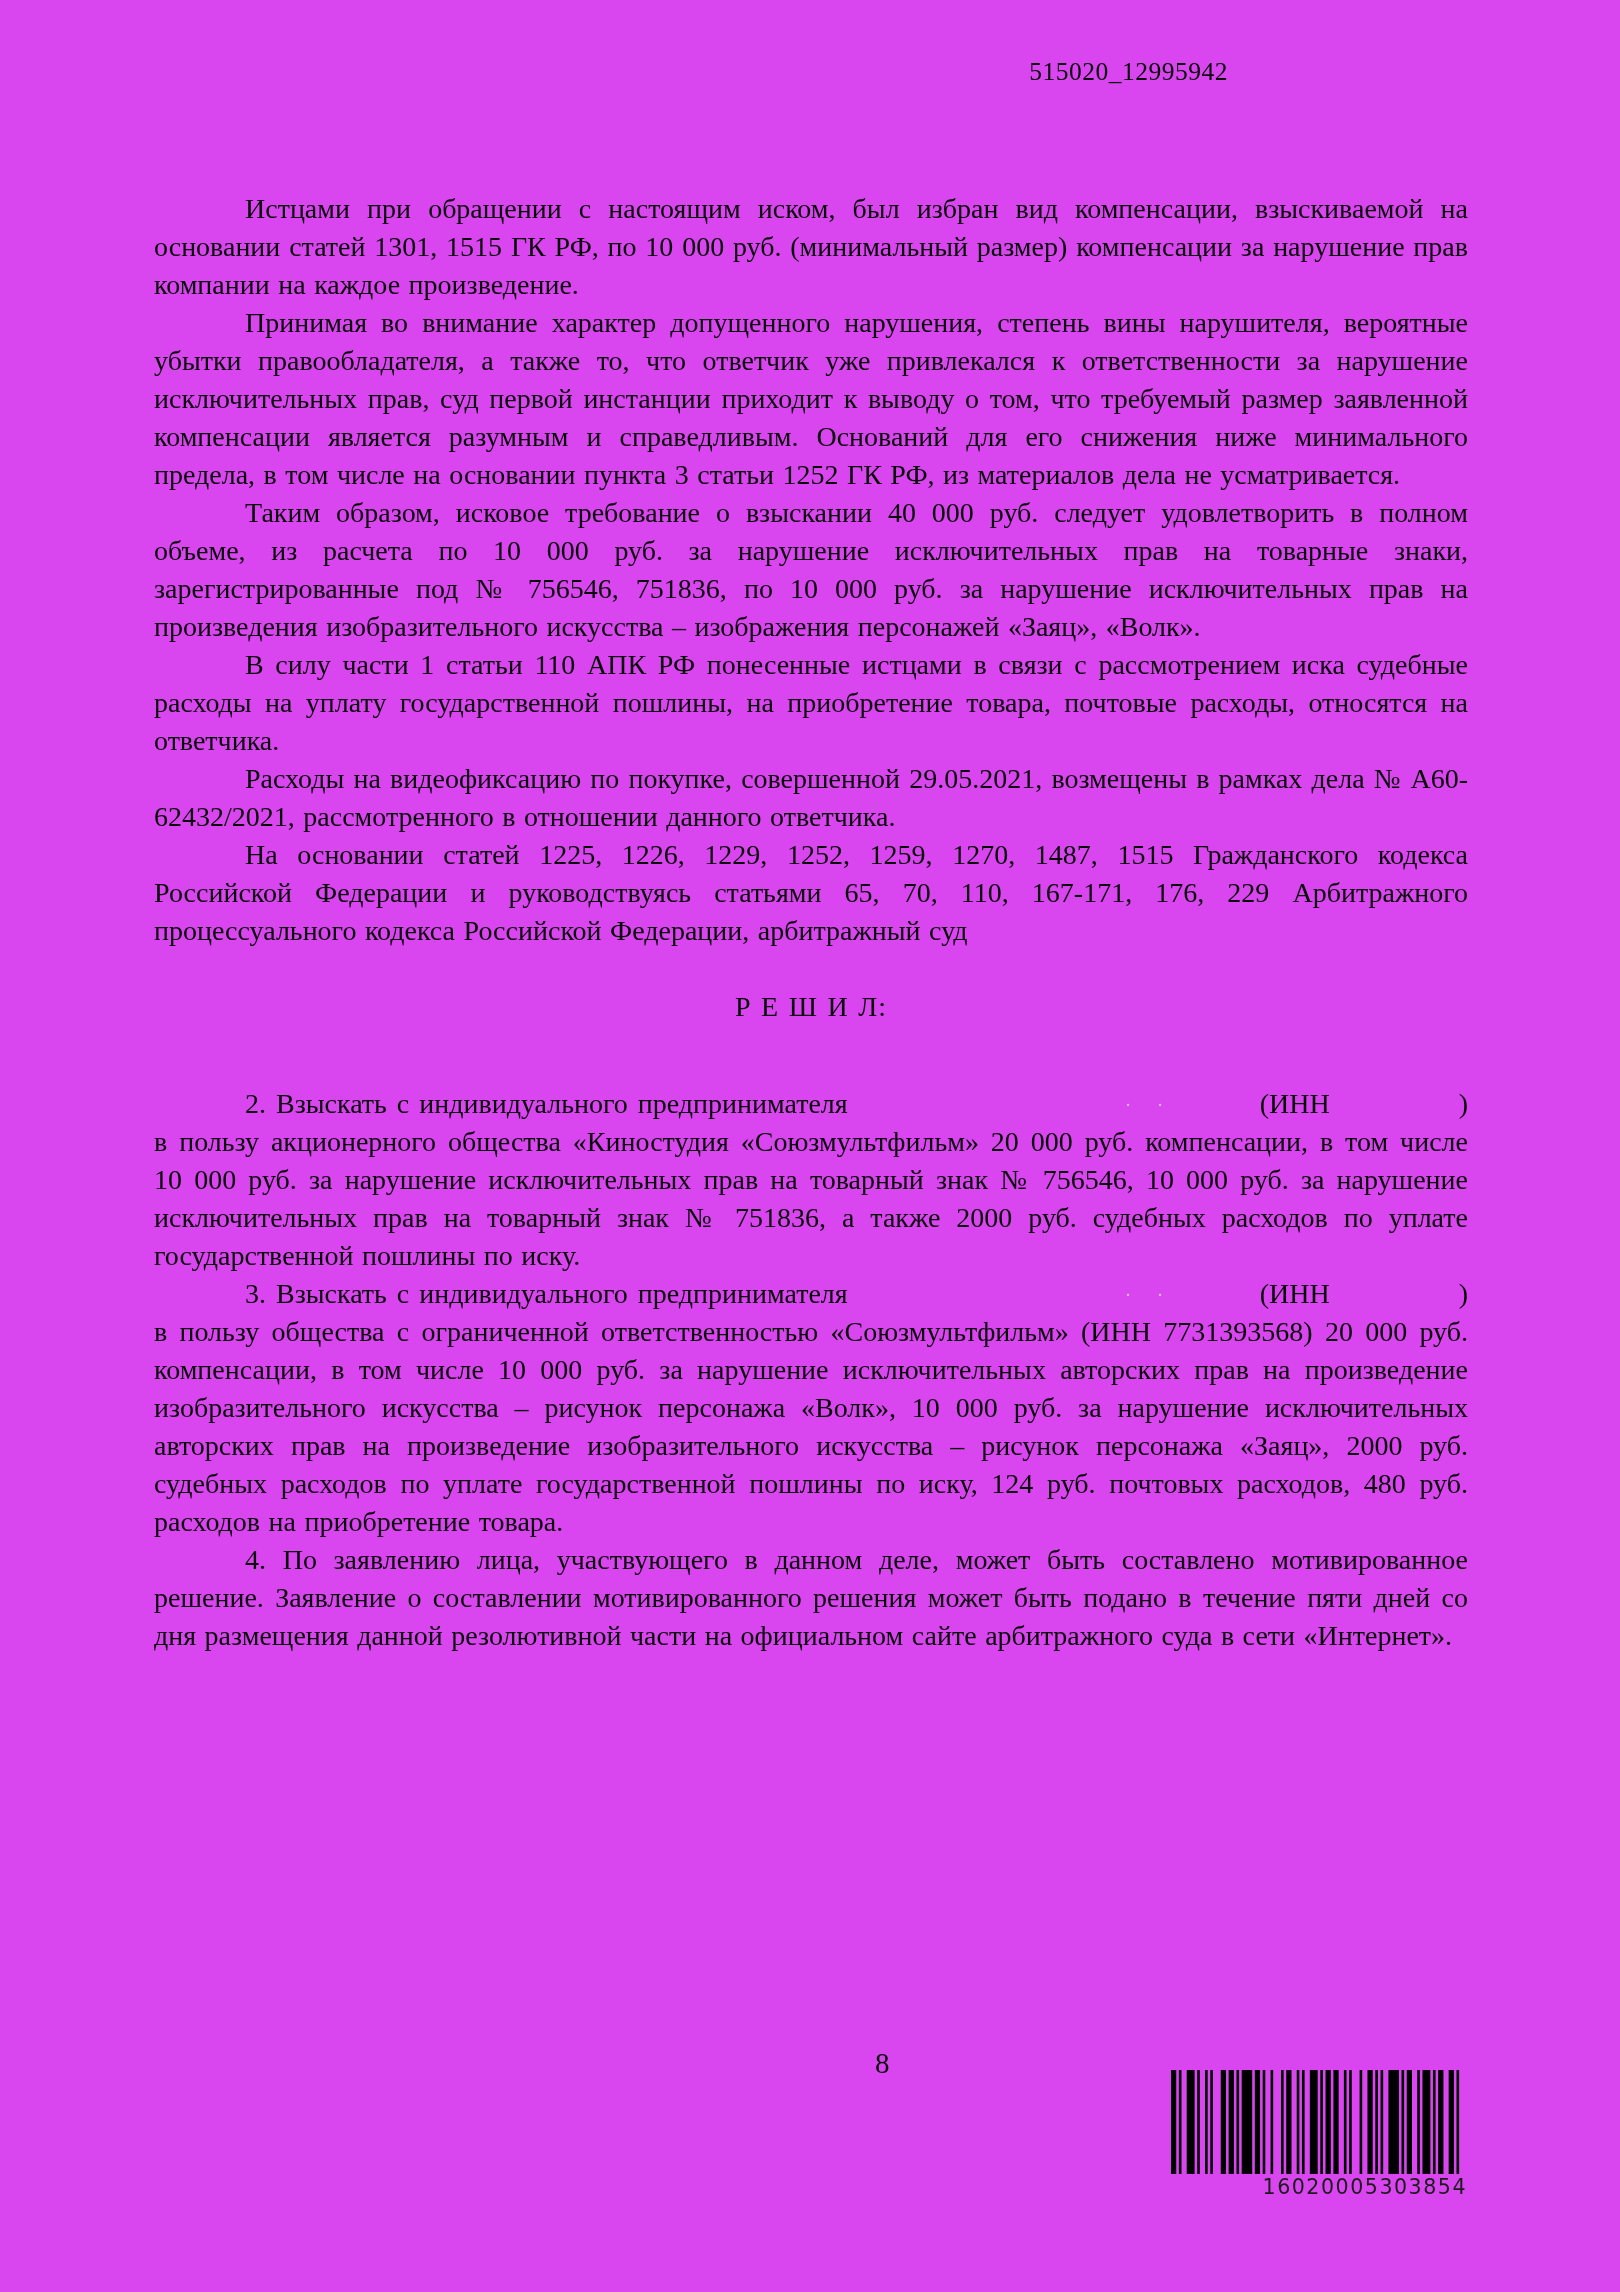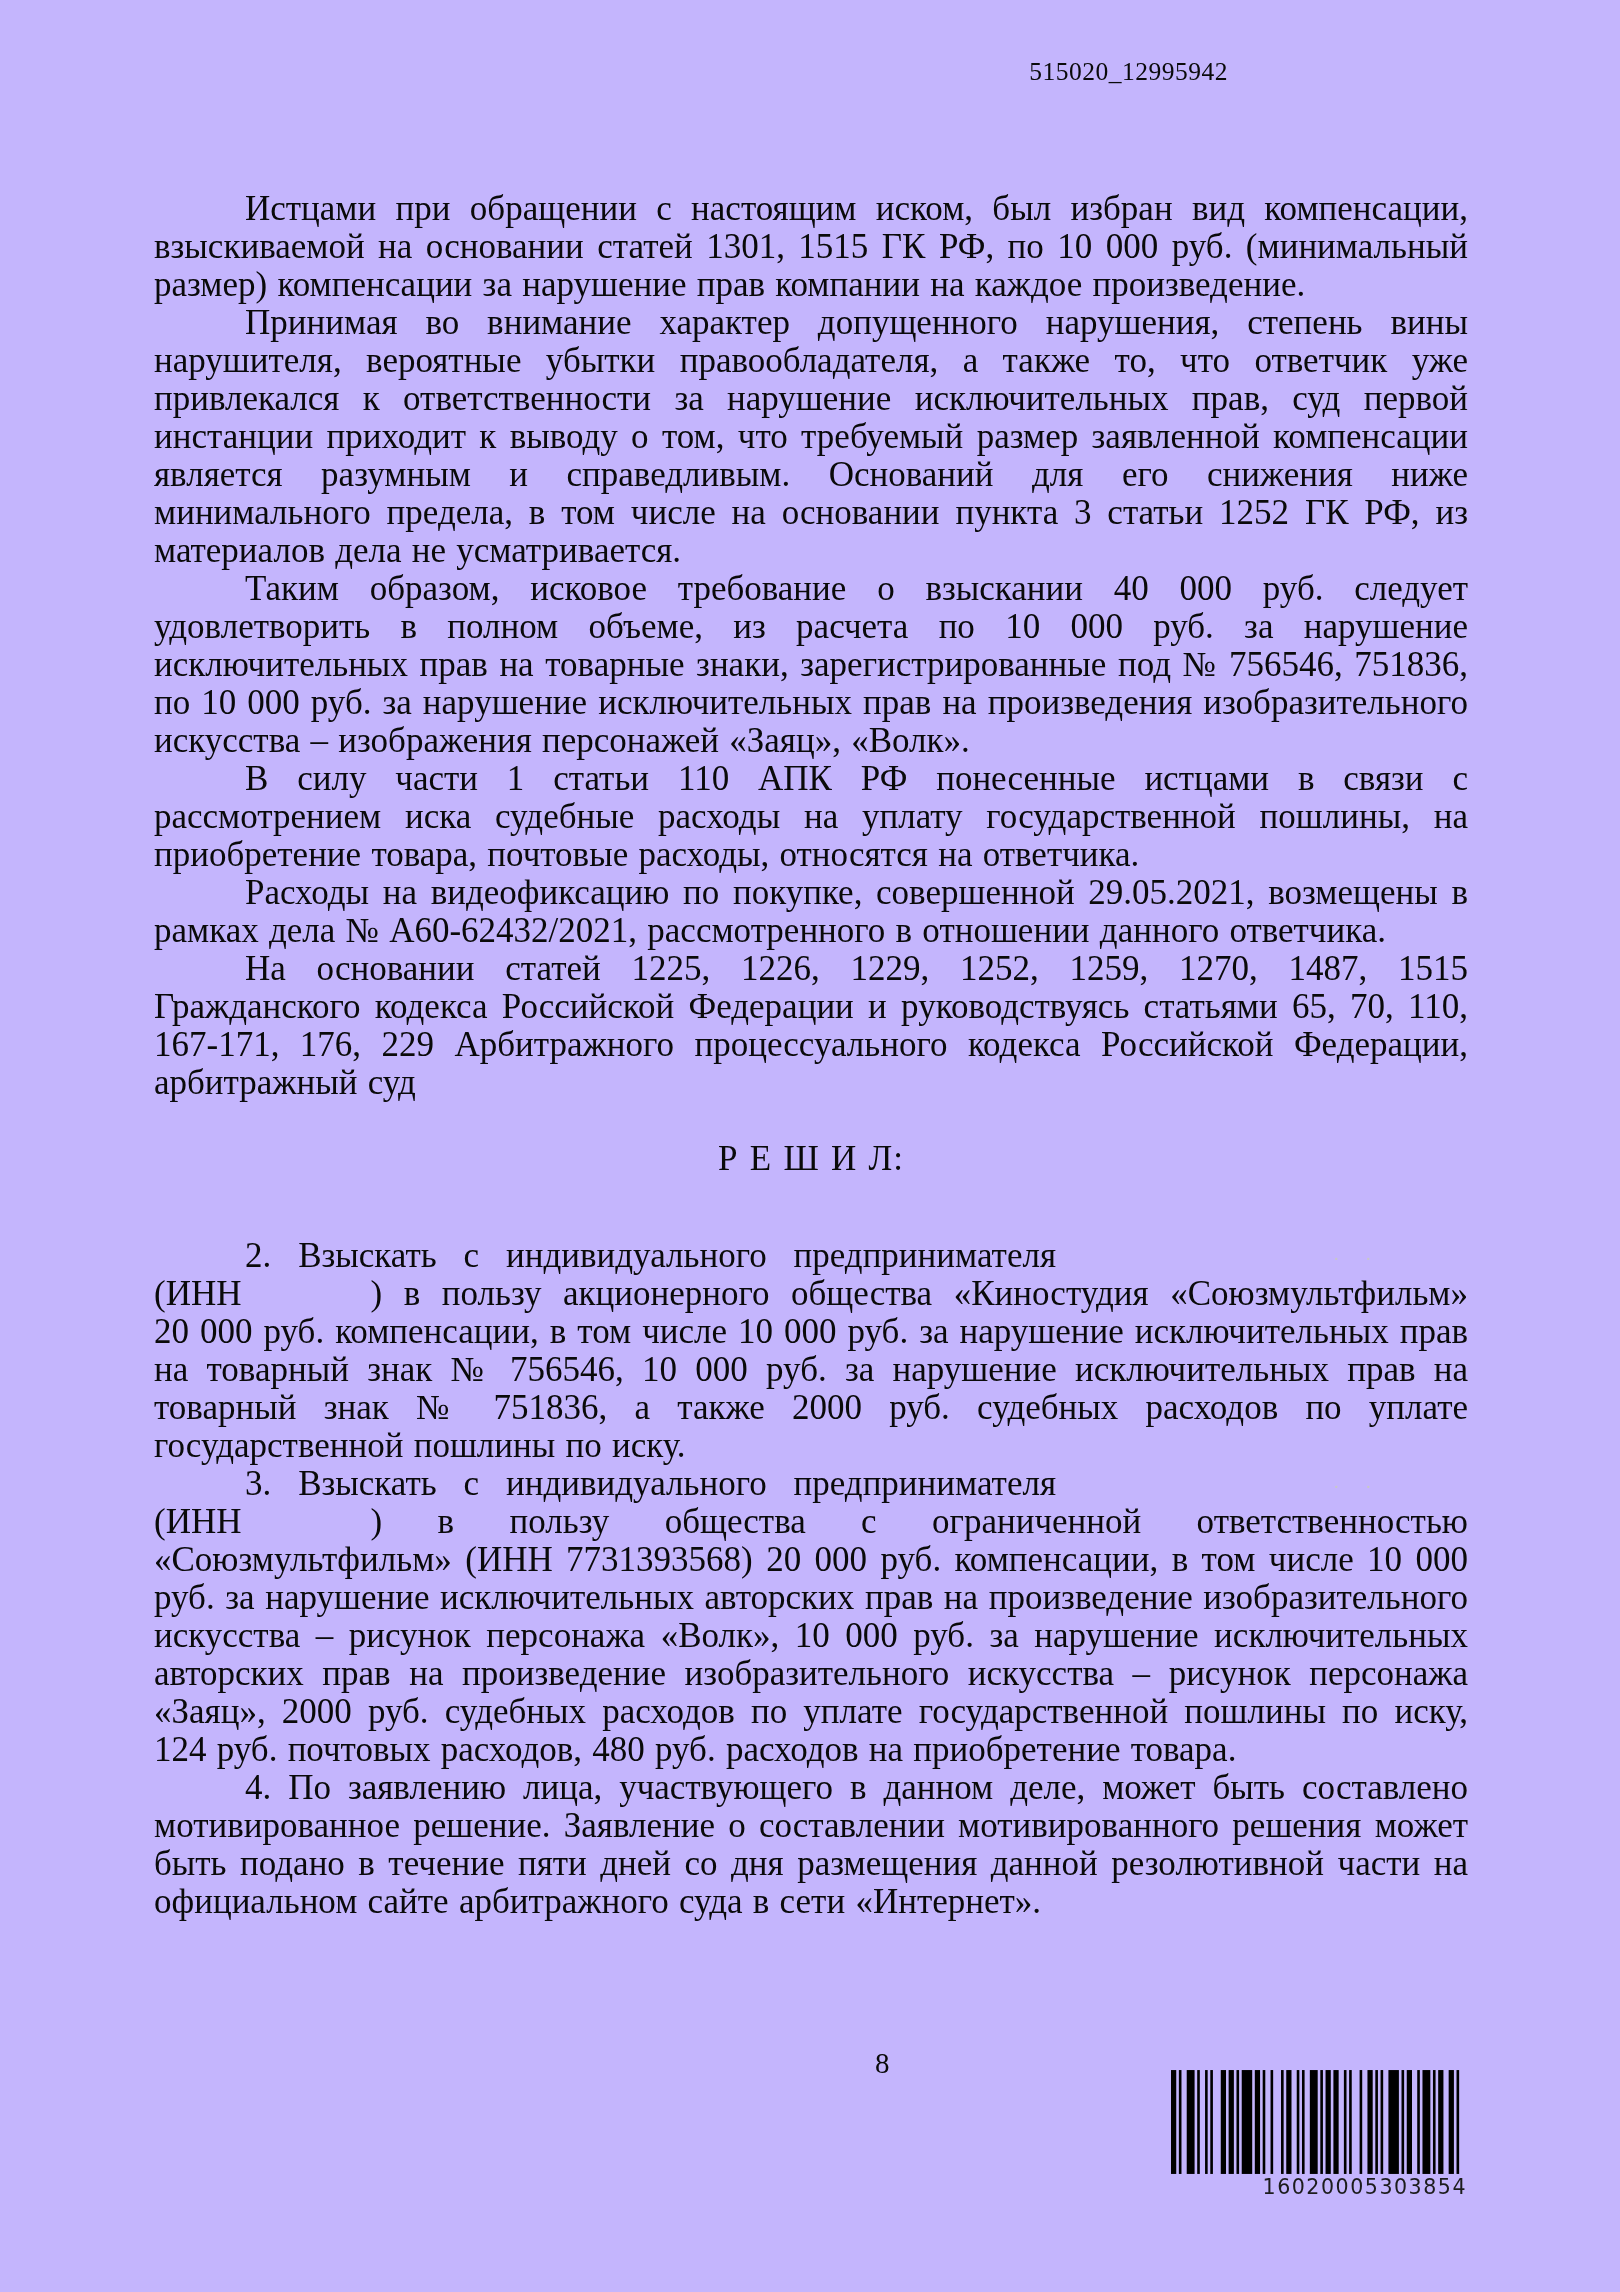--- a/index.html
+++ b/index.html
@@ -1,20 +1,20 @@
 <!DOCTYPE html>
 <html lang="ru"><head>
 <meta charset="utf-8">
 <style>
   html,body{margin:0;padding:0;background:#ffffff;}
   .page{
     position:relative;
     width:1620px;
     height:2293px;
-    background:#c4b5fd;
+    background:#d946ef;
     font-family:"Liberation Serif","DejaVu Serif",serif;
     color:#0a0a0a;
     overflow:hidden;
   }
   .case-number{
     position:absolute;
     top:57px;
     left:836px;
     width:392px;
     text-align:right;
@@ -23,21 +23,21 @@
   }
   .doc{
     position:absolute;
     left:154px;
     top:190px;
     width:1314px;
   }
   .doc p{
     margin:0;
     padding:0;
-    font-size:35px;
+    font-size:28px;
     line-height:38px;
     text-align:justify;
     text-indent:91px;
     word-spacing:1.5px;
   }
   .doc p.heading{
     text-align:center;
     text-indent:0;
     margin:38px 0 59px 0;
     letter-spacing:1px;

